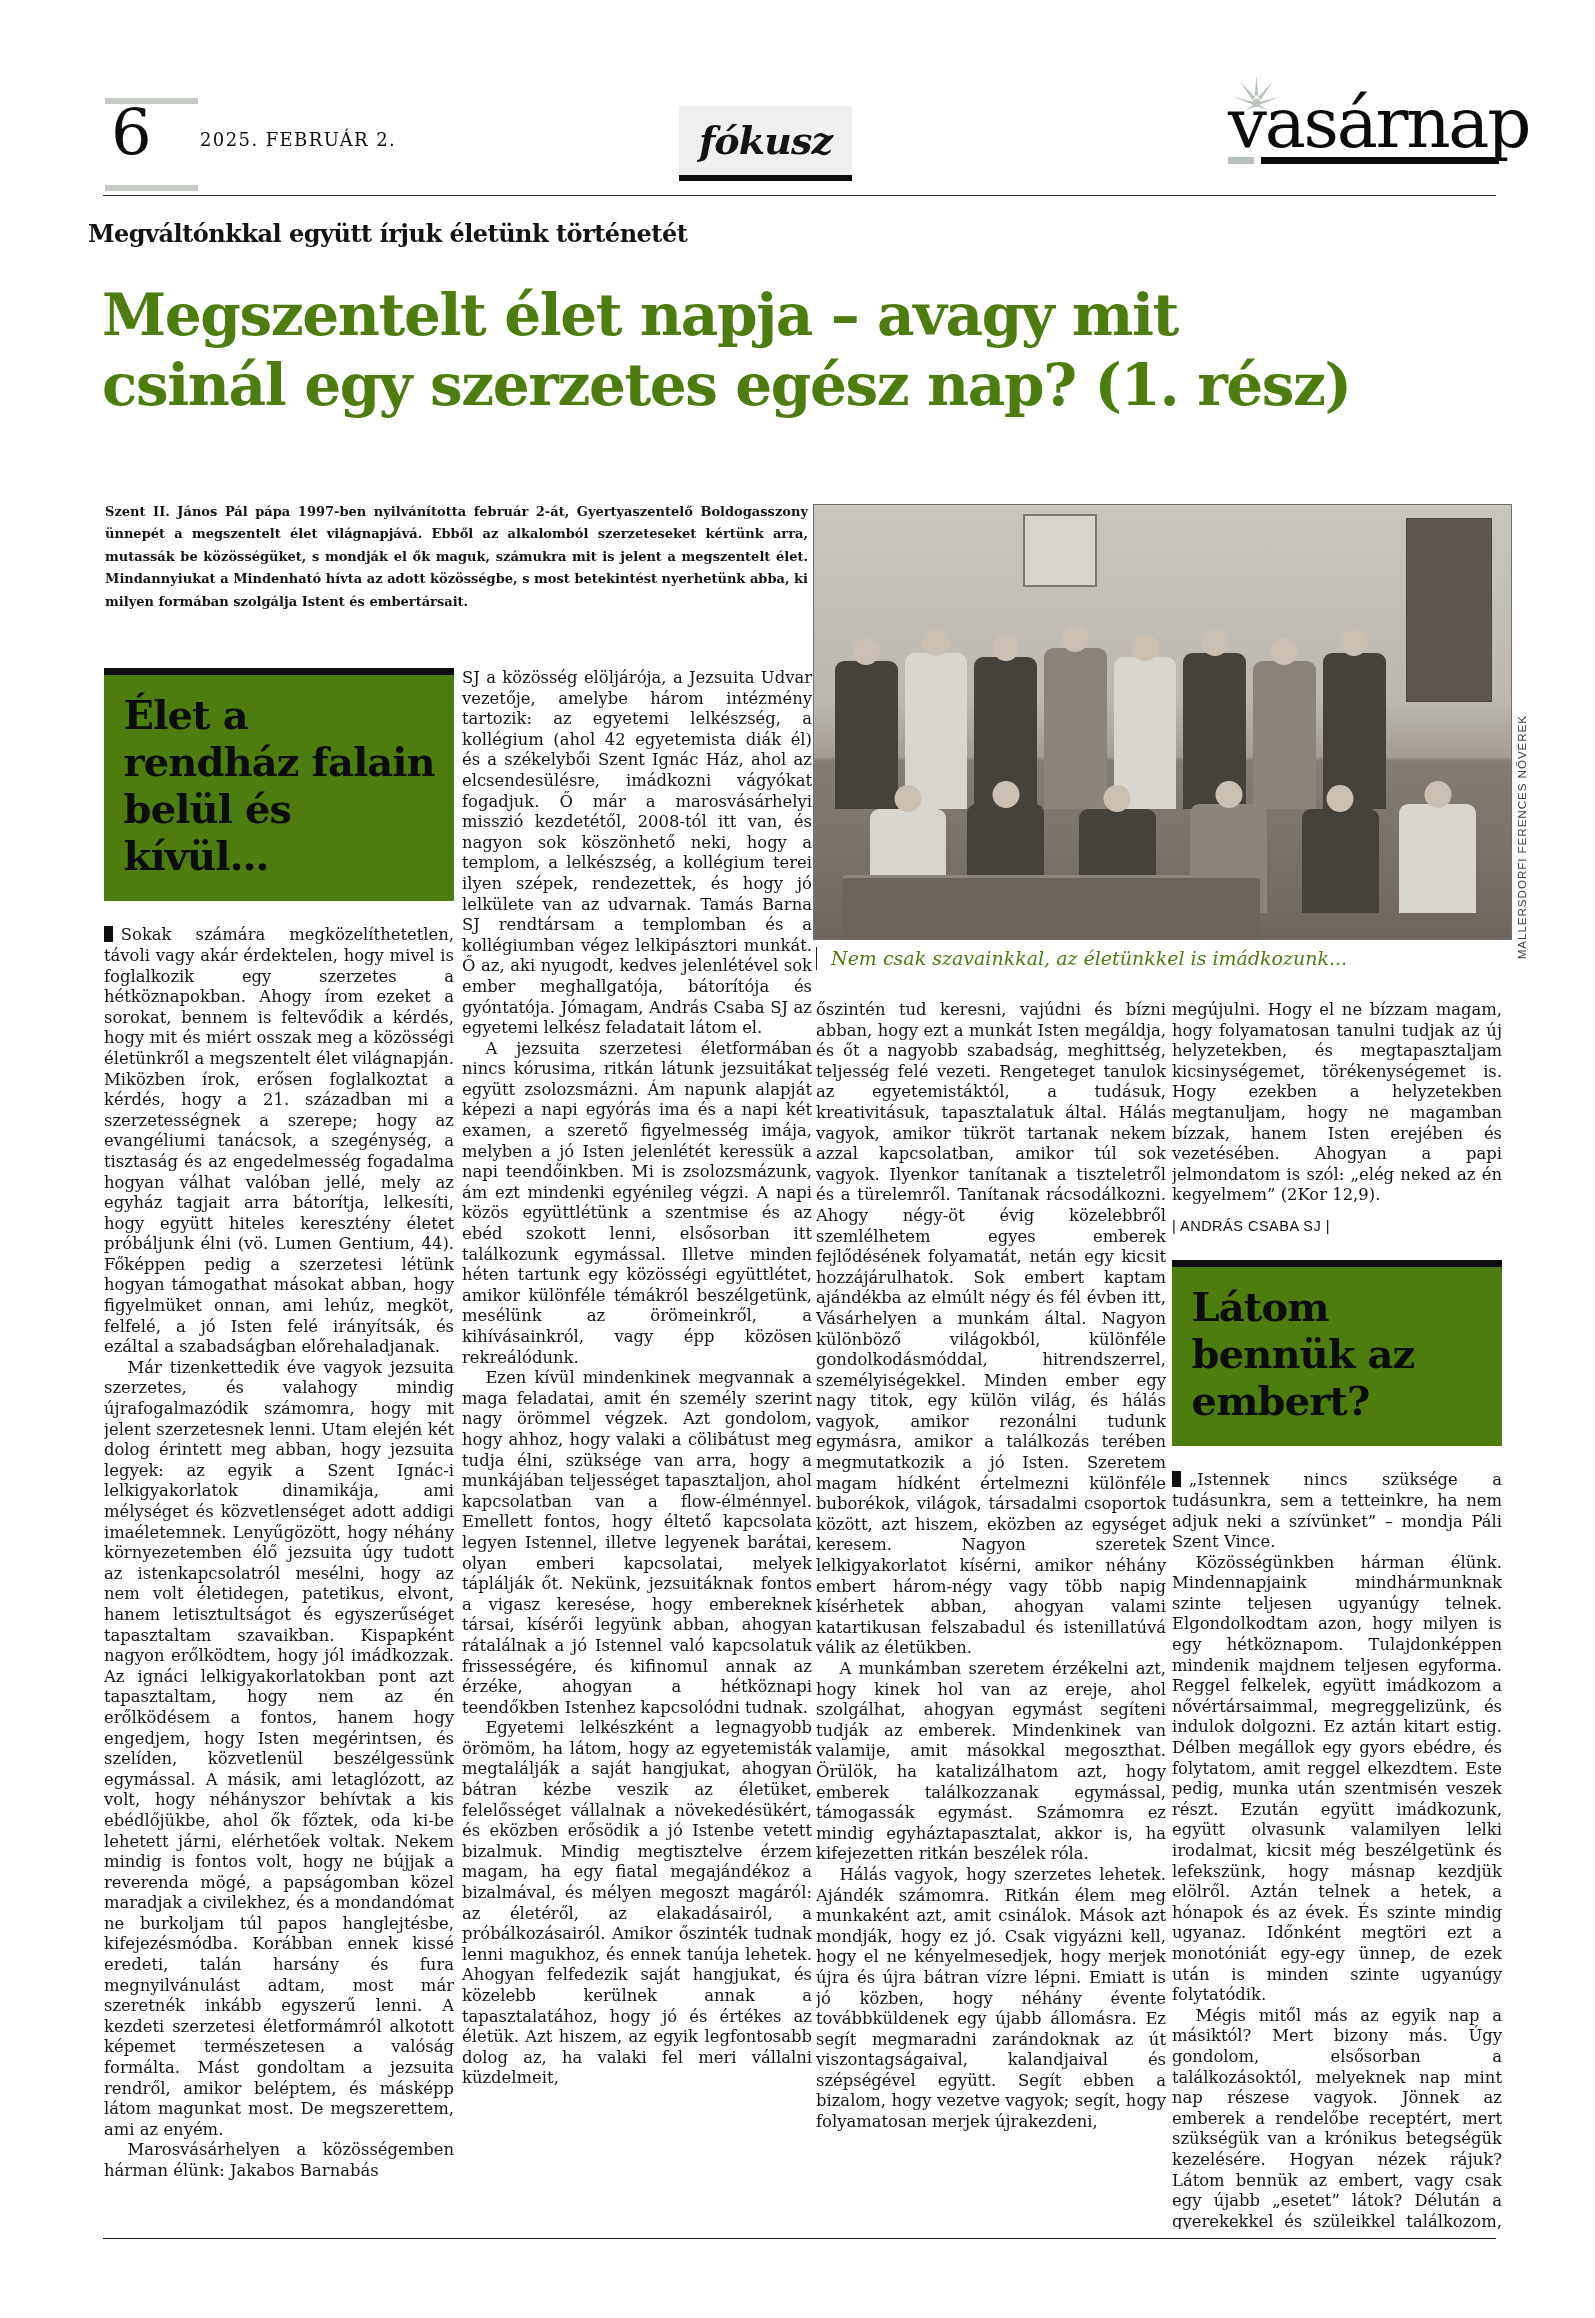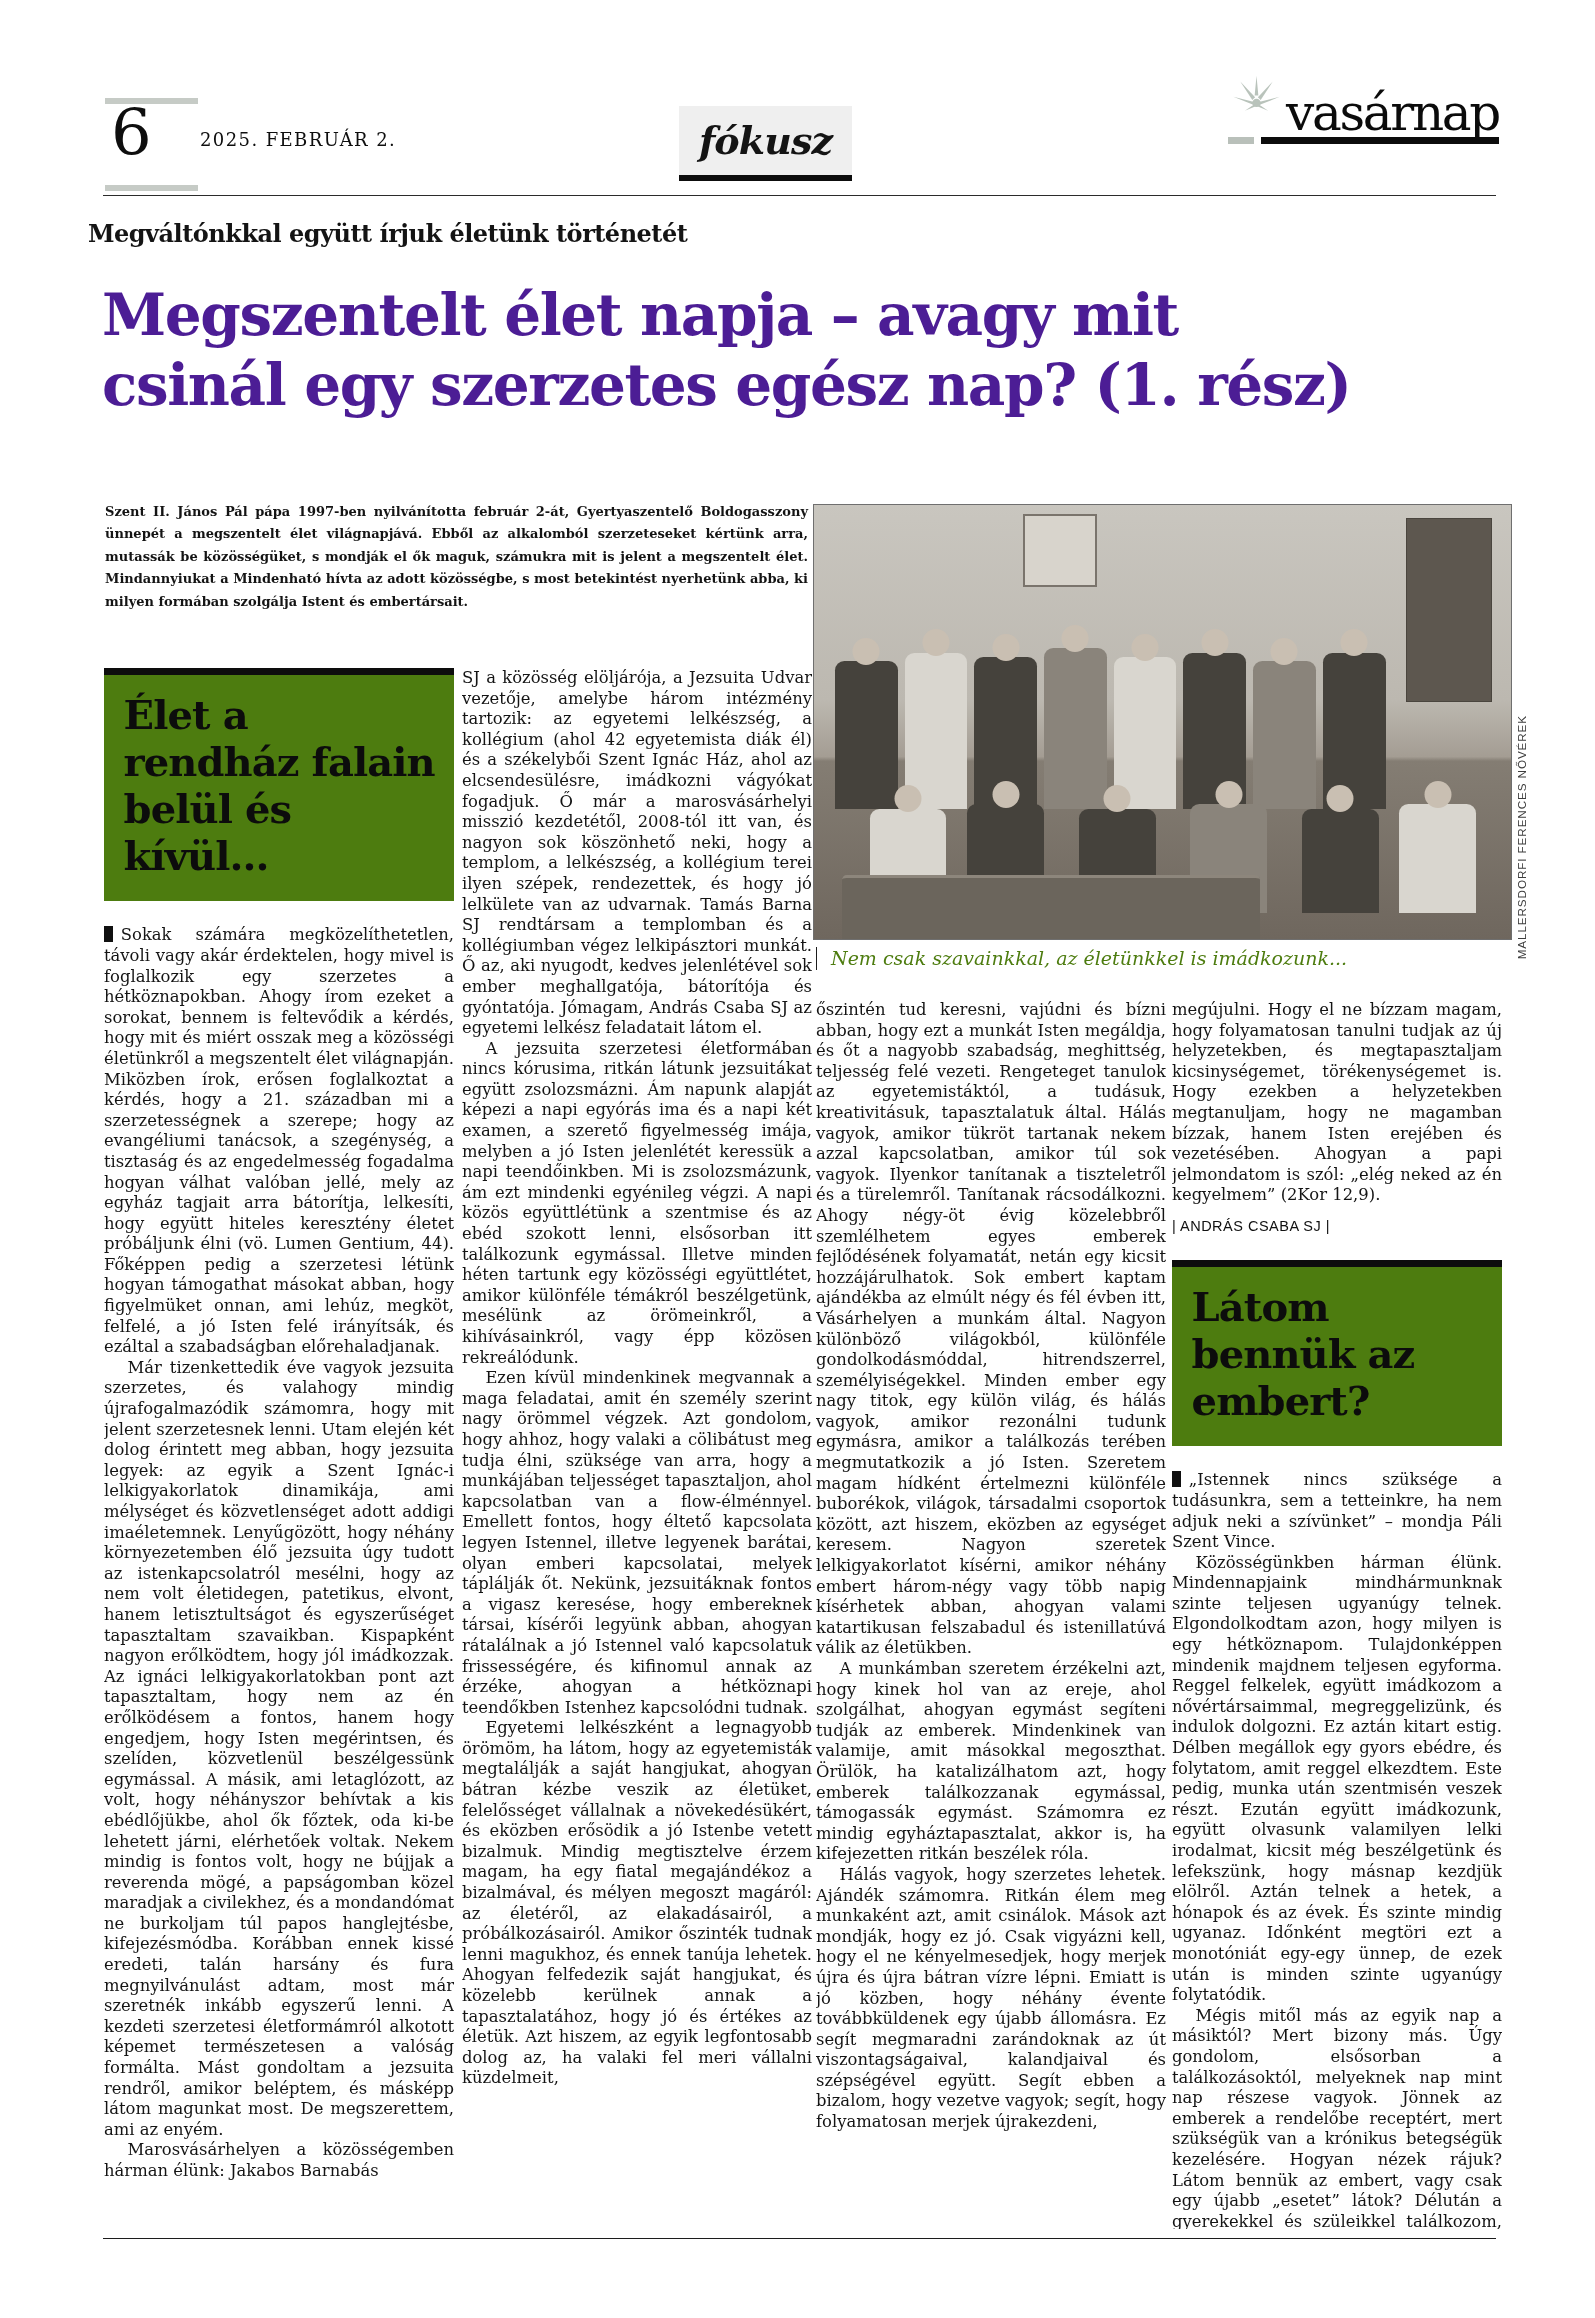--- a/index.html
+++ b/index.html
@@ -5,31 +5,31 @@
   html,body{margin:0;padding:0;background:#e8e8e8;}
   .page{position:relative;width:1595px;height:2319px;background:#ffffff;font-family:"DejaVu Serif",serif;color:#141414;overflow:hidden;}
 
   
   .graybar{position:absolute;width:93px;height:6px;background:#c6cbc6;}
   .pgnum{position:absolute;left:111px;top:101px;font-size:64px;line-height:1;font-weight:400;color:#0e0e0e;}
   .issuedate{position:absolute;left:200px;top:129px;font-size:18px;letter-spacing:1.4px;color:#0e0e0e;}
   .sectiontag{position:absolute;left:679px;top:106px;width:173px;height:69px;background:#efefef;border-bottom:6.5px solid #0d0d0d;display:flex;align-items:center;justify-content:center;}
   .sectiontag span{font-style:italic;font-weight:700;font-size:38px;letter-spacing:-0.9px;}
   .masthead{position:absolute;left:1228px;top:87px;width:271px;}
-  .masthead .word{display:block;text-align:right;font-size:50px;line-height:1.05;letter-spacing:-2.3px;color:#0b0b0b;}
+  .masthead .word{display:block;text-align:right;font-size:69px;line-height:1.05;letter-spacing:-2.3px;color:#0b0b0b;}
   .masthead-underline{display:flex;align-items:center;gap:6.5px;margin-top:-2.8px;}
   .masthead-underline .dash{width:26px;height:7px;background:#b9c0ba;}
   .masthead-underline .bar{flex:1;height:7.5px;background:#0c0c0c;}
   .mast-star{position:absolute;left:2.8px;top:-11.2px;}
   .header-rule{position:absolute;left:103px;top:195px;width:1393px;height:1.4px;background:#2b2b2b;}
   .bottom-rule{position:absolute;left:103px;top:2238px;width:1393px;height:1.4px;background:#1c1c1c;}
 
   
   .kicker{position:absolute;left:88px;top:219px;font-size:24px;font-weight:700;letter-spacing:-0.5px;}
-  .headline{position:absolute;left:102px;top:280px;width:1402px;font-weight:700;font-size:58px;line-height:70px;letter-spacing:-1.4px;color:#4c1d95;}
+  .headline{position:absolute;left:102px;top:280px;width:1402px;font-weight:700;font-size:58px;line-height:70px;letter-spacing:-1.4px;color:#4d7c0f;}
   .lead{position:absolute;left:105px;top:501px;width:703px;font-weight:700;font-size:13px;line-height:22.4px;text-align:justify;}
 
   
   .photo{position:absolute;left:813px;top:504px;width:697px;height:434px;background:linear-gradient(#c9c6bf 0%,#bcb8b0 45%,#a49d93 58%,#847d73 59%,#6f675e 100%);border:0.9px solid #6f6f6f;overflow:hidden;}
   .ph-door{position:absolute;left:85%;top:3%;width:12%;height:42%;background:#5d574f;border:1.9px solid #4a453e;}
   .ph-window{position:absolute;left:30%;top:2%;width:10%;height:16%;background:#d8d4cc;border:2.3px solid #7a746c;}
   .ph-table{position:absolute;left:4%;bottom:-2%;width:60%;height:16%;background:#6b655c;border-top:3.7px solid #8d867c;border-radius:4.7px;}
   .fig{position:absolute;border-radius:9.3px 9.3px 0 0;}
   .fig::before{content:"";position:absolute;top:-23.4px;left:50%;transform:translateX(-50%);width:27px;height:27px;border-radius:50%;background:#c9bfb2;}
   .fig.dark{background:#45423c;}

